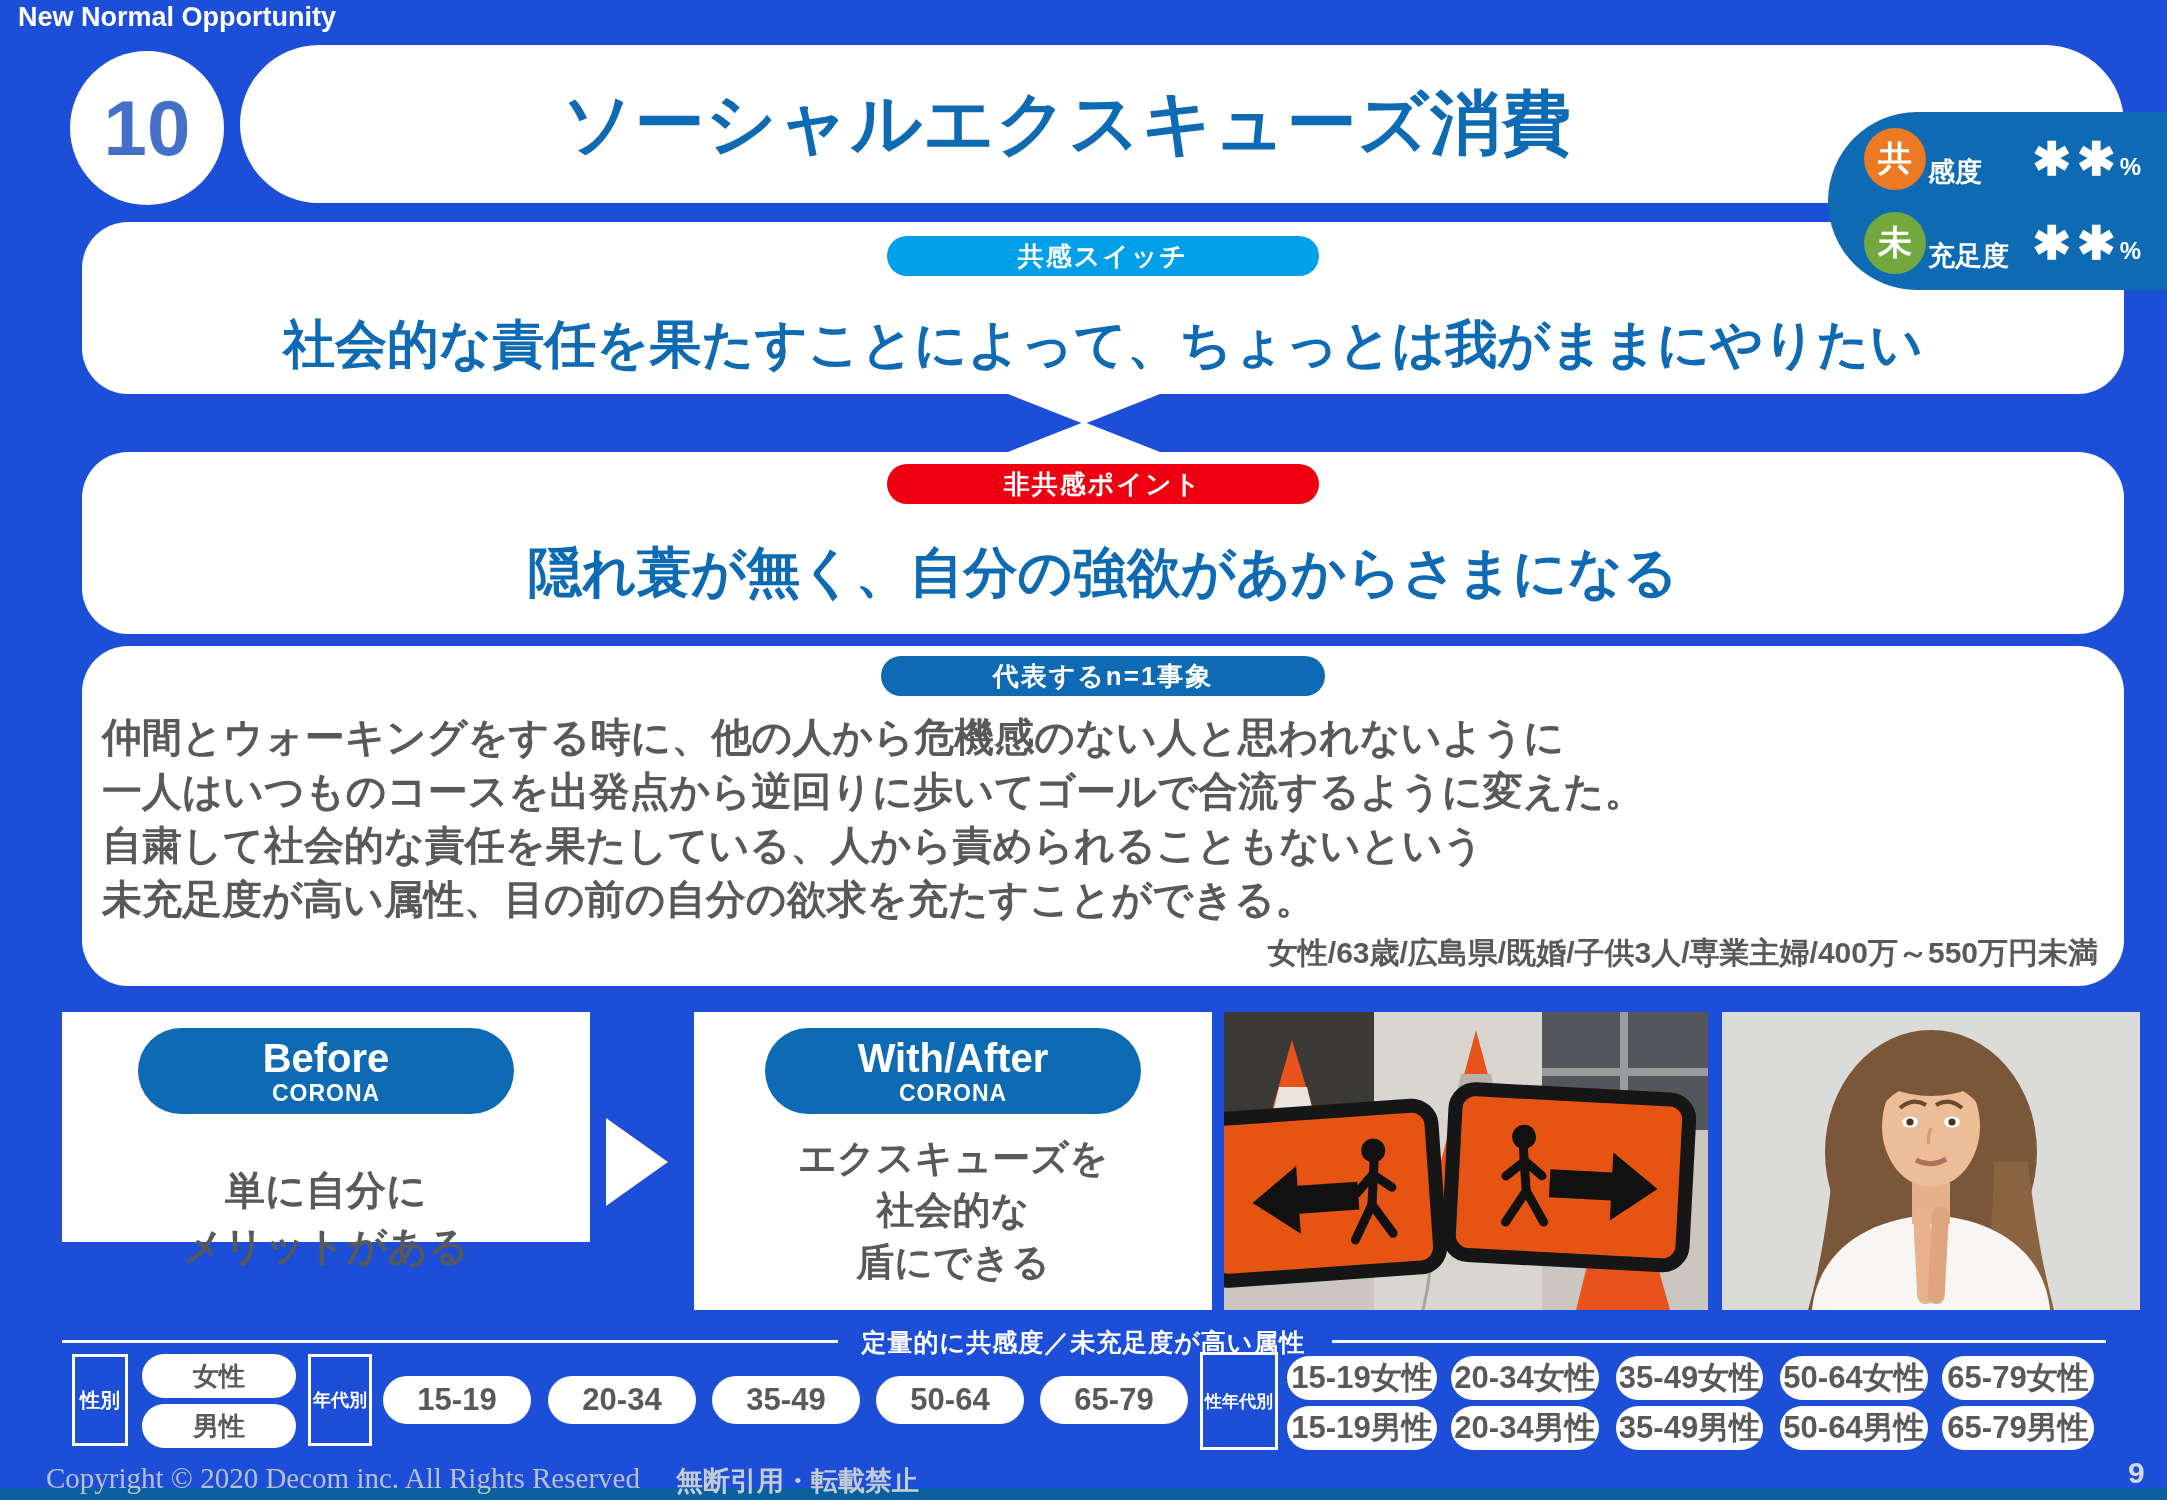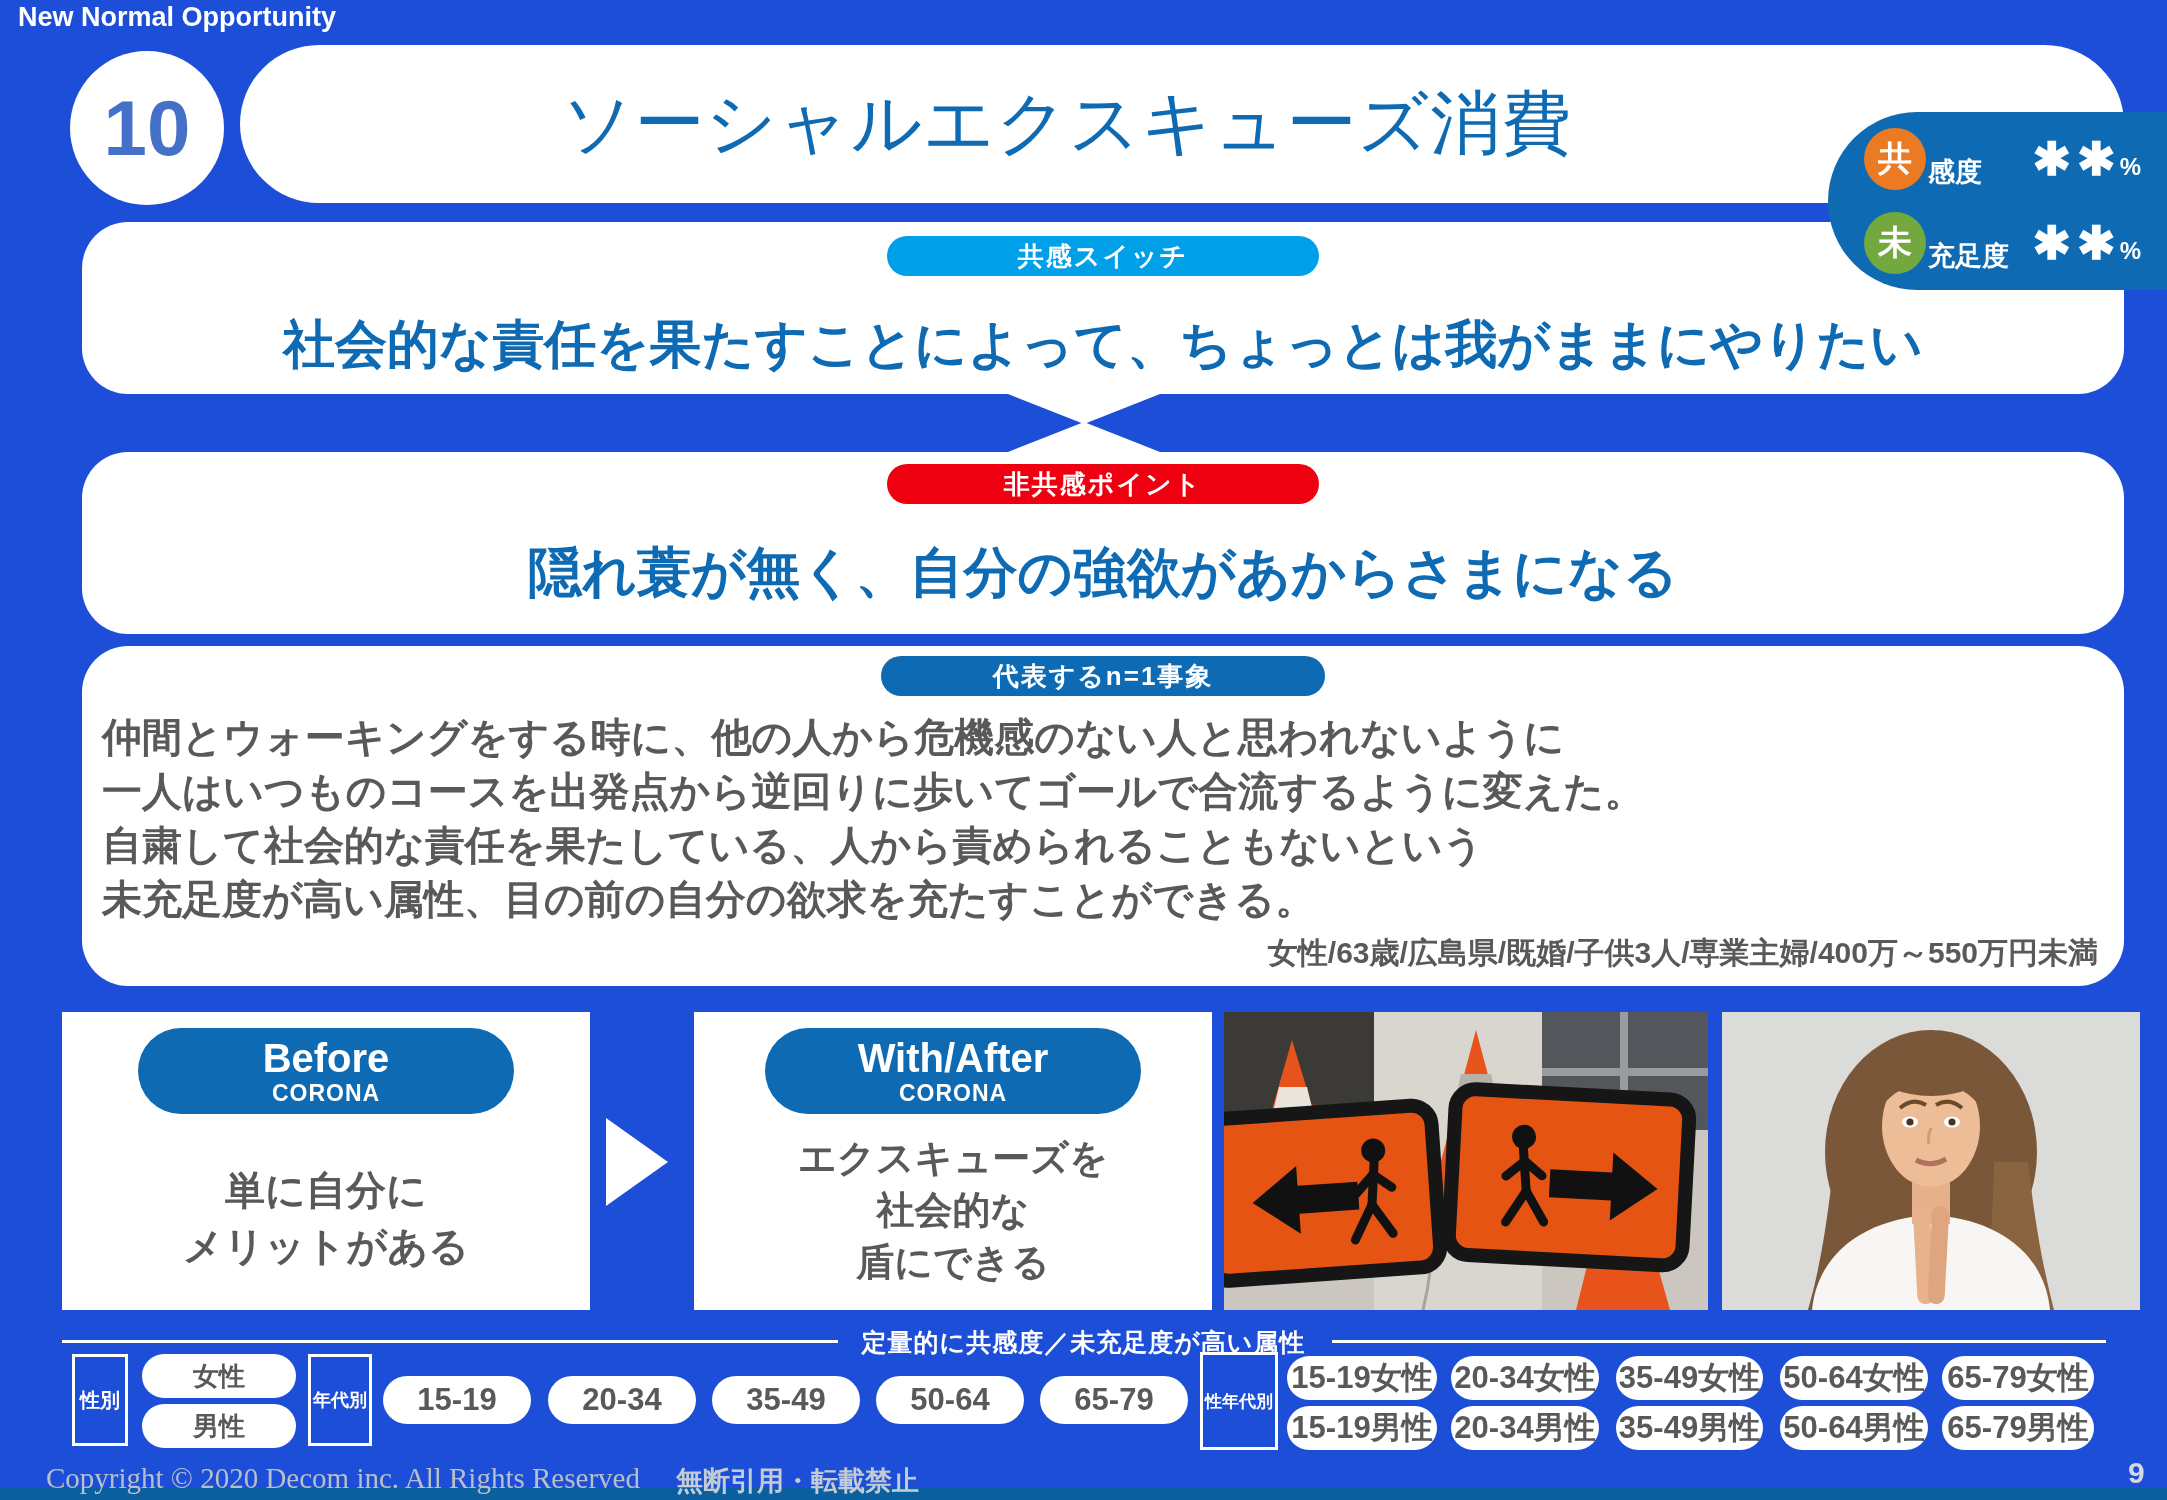--- a/index.html
+++ b/index.html
@@ -6,21 +6,21 @@
   .slide{position:relative;width:2167px;height:1500px;background:#1d4ed8;overflow:hidden;
          font-family:"Liberation Sans",sans-serif;}
   .abs{position:absolute;}
   
   .eyebrow{left:18px;top:2px;font-size:27px;font-weight:bold;color:#fff;letter-spacing:0px;}
   .num-circle{left:70px;top:51px;width:154px;height:154px;border-radius:50%;background:#fff;
               display:flex;align-items:center;justify-content:center;}
   .num-circle span{font-size:78px;font-weight:bold;color:#4470c8;}
   .title-bar{left:240px;top:45px;width:1884px;height:158px;background:#fff;border-radius:80px;
              display:flex;align-items:center;justify-content:center;padding-right:230px;box-sizing:border-box;}
-  .title-bar h1{margin:0;font-size:70px;font-weight:normal;color:#0e6bb3;letter-spacing:1px;}
+  .title-bar h1{margin:0;font-size:70px;font-weight:bold;color:#0e6bb3;letter-spacing:1px;}
   .score-panel{left:1828px;top:112px;width:339px;height:178px;background:#0e6bb3;
                border-radius:90px 0 0 90px;z-index:6;display:flex;flex-direction:column;
                justify-content:space-evenly;padding-left:36px;box-sizing:border-box;}
   .score-row{display:flex;align-items:center;height:72px;}
   .score-badge{width:62px;height:62px;border-radius:50%;display:flex;align-items:center;justify-content:center;
                font-size:34px;font-weight:bold;color:#fff;flex:0 0 auto;}
   .badge-orange{background:#ec7a23;}
   .badge-green{background:#72a83d;}
   .score-label{font-size:27px;font-weight:bold;color:#fff;margin-left:2px;margin-top:26px;}
   .score-value{margin-left:auto;margin-right:26px;font-size:46px;font-weight:bold;color:#fff;
@@ -43,21 +43,21 @@
   
   .wedge-up{left:1008px;top:394px;width:0;height:0;border-left:76px solid transparent;
             border-right:76px solid transparent;border-top:30px solid #fff;}
   .wedge-down{left:1008px;top:422px;width:0;height:0;border-left:76px solid transparent;
               border-right:76px solid transparent;border-bottom:30px solid #fff;}
   .episode-lines{position:absolute;top:64px;left:20px;right:20px;font-size:40px;font-weight:bold;
                  color:#595959;line-height:54px;white-space:nowrap;}
   .attribution{position:absolute;right:26px;bottom:12px;font-size:30px;font-weight:bold;color:#595959;}
   
   .cmp-box{background:#fff;}
-  .cmp-before{left:62px;top:1012px;width:528px;height:298px;}
+  .cmp-before{left:62px;top:1012px;width:528px;height:230px;}
   .cmp-after{left:694px;top:1012px;width:518px;height:298px;}
   .corona-pill{position:absolute;left:50%;transform:translateX(-50%);top:16px;width:376px;height:86px;
                border-radius:43px;background:#0e6bb3;display:flex;flex-direction:column;align-items:center;
                justify-content:center;color:#fff;}
   .corona-pill .t{font-size:40px;font-weight:bold;line-height:44px;}
   .corona-pill .s{font-size:23px;font-weight:bold;line-height:26px;letter-spacing:1px;}
   .cmp-text{position:absolute;left:0;width:100%;text-align:center;font-weight:bold;color:#595959;}
   .cmp-text-before{top:150px;font-size:40px;line-height:56px;}
   .cmp-text-after{top:120px;font-size:38px;line-height:52px;}
   .arrow-right{left:606px;top:1118px;width:0;height:0;border-top:44px solid transparent;

